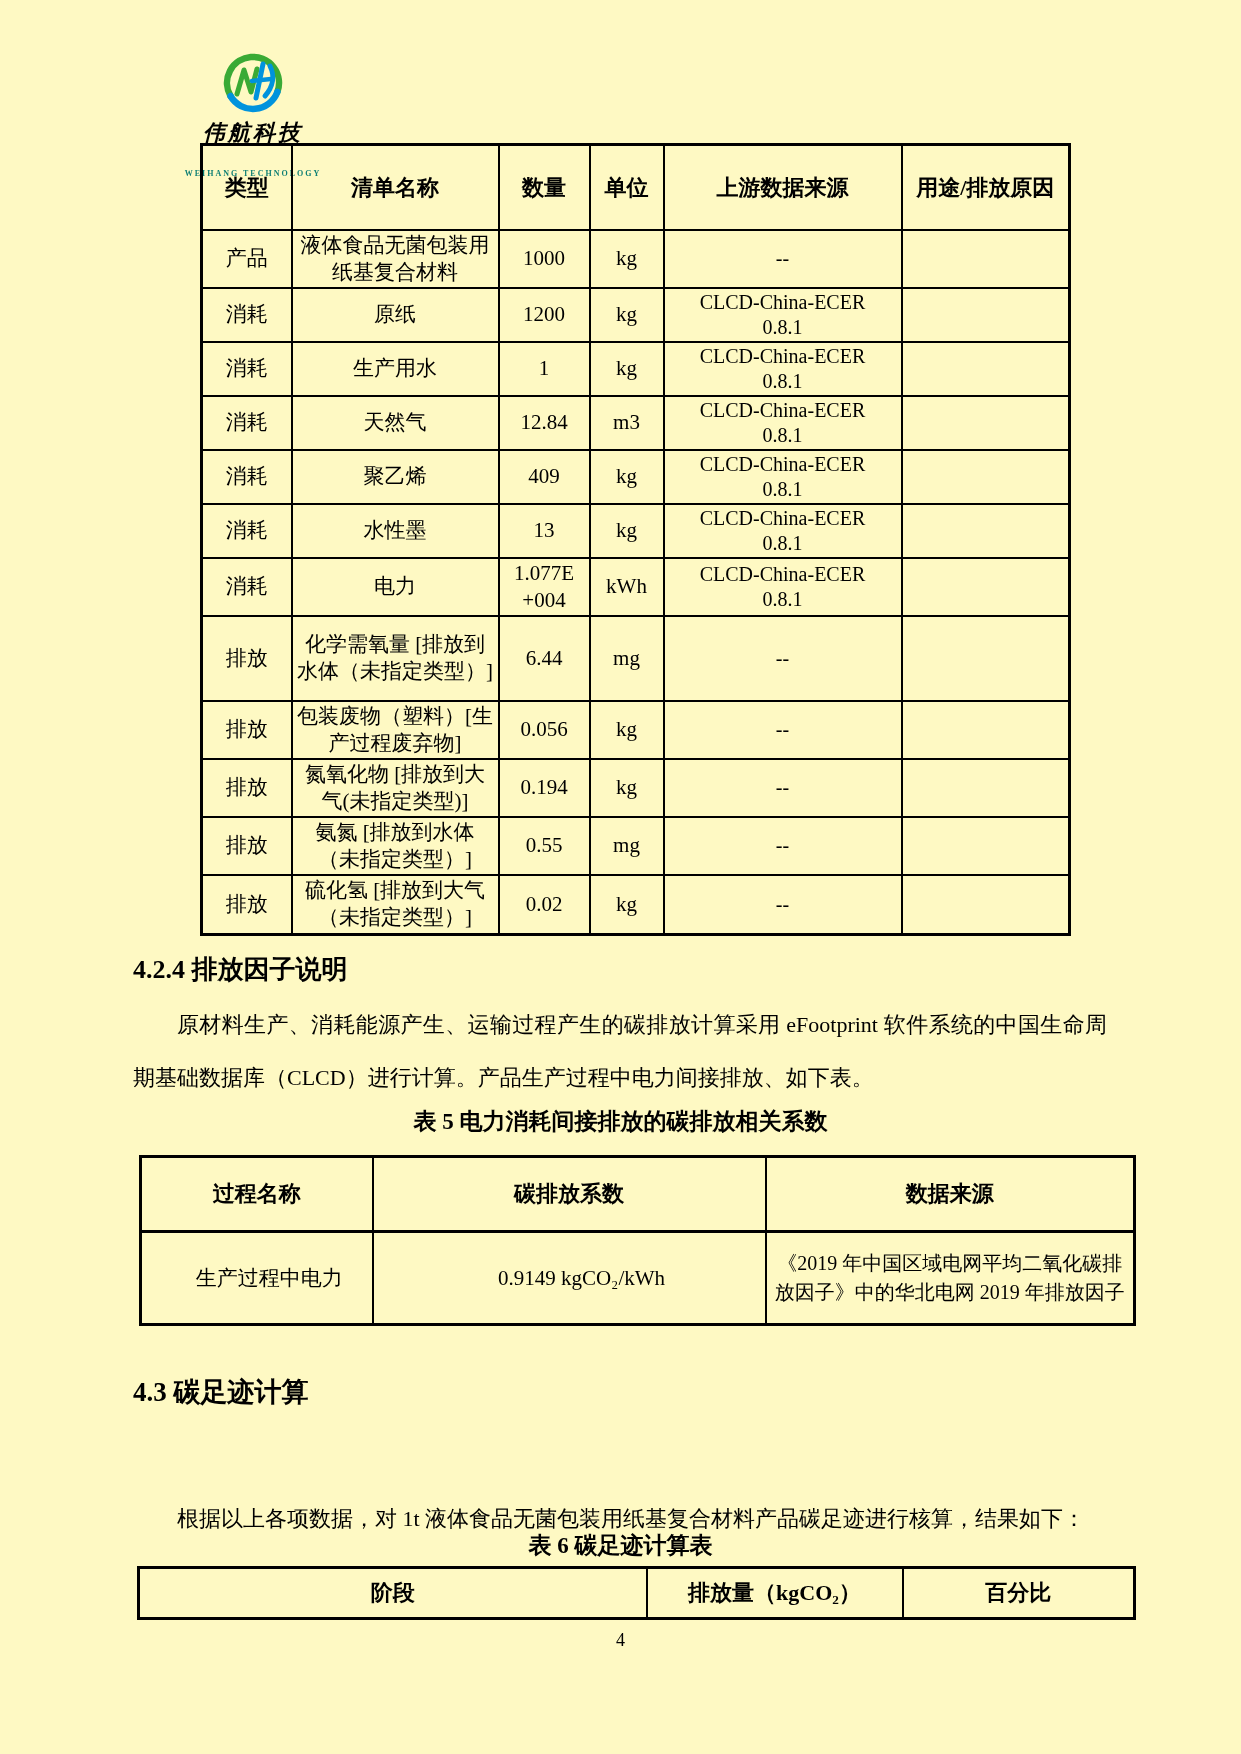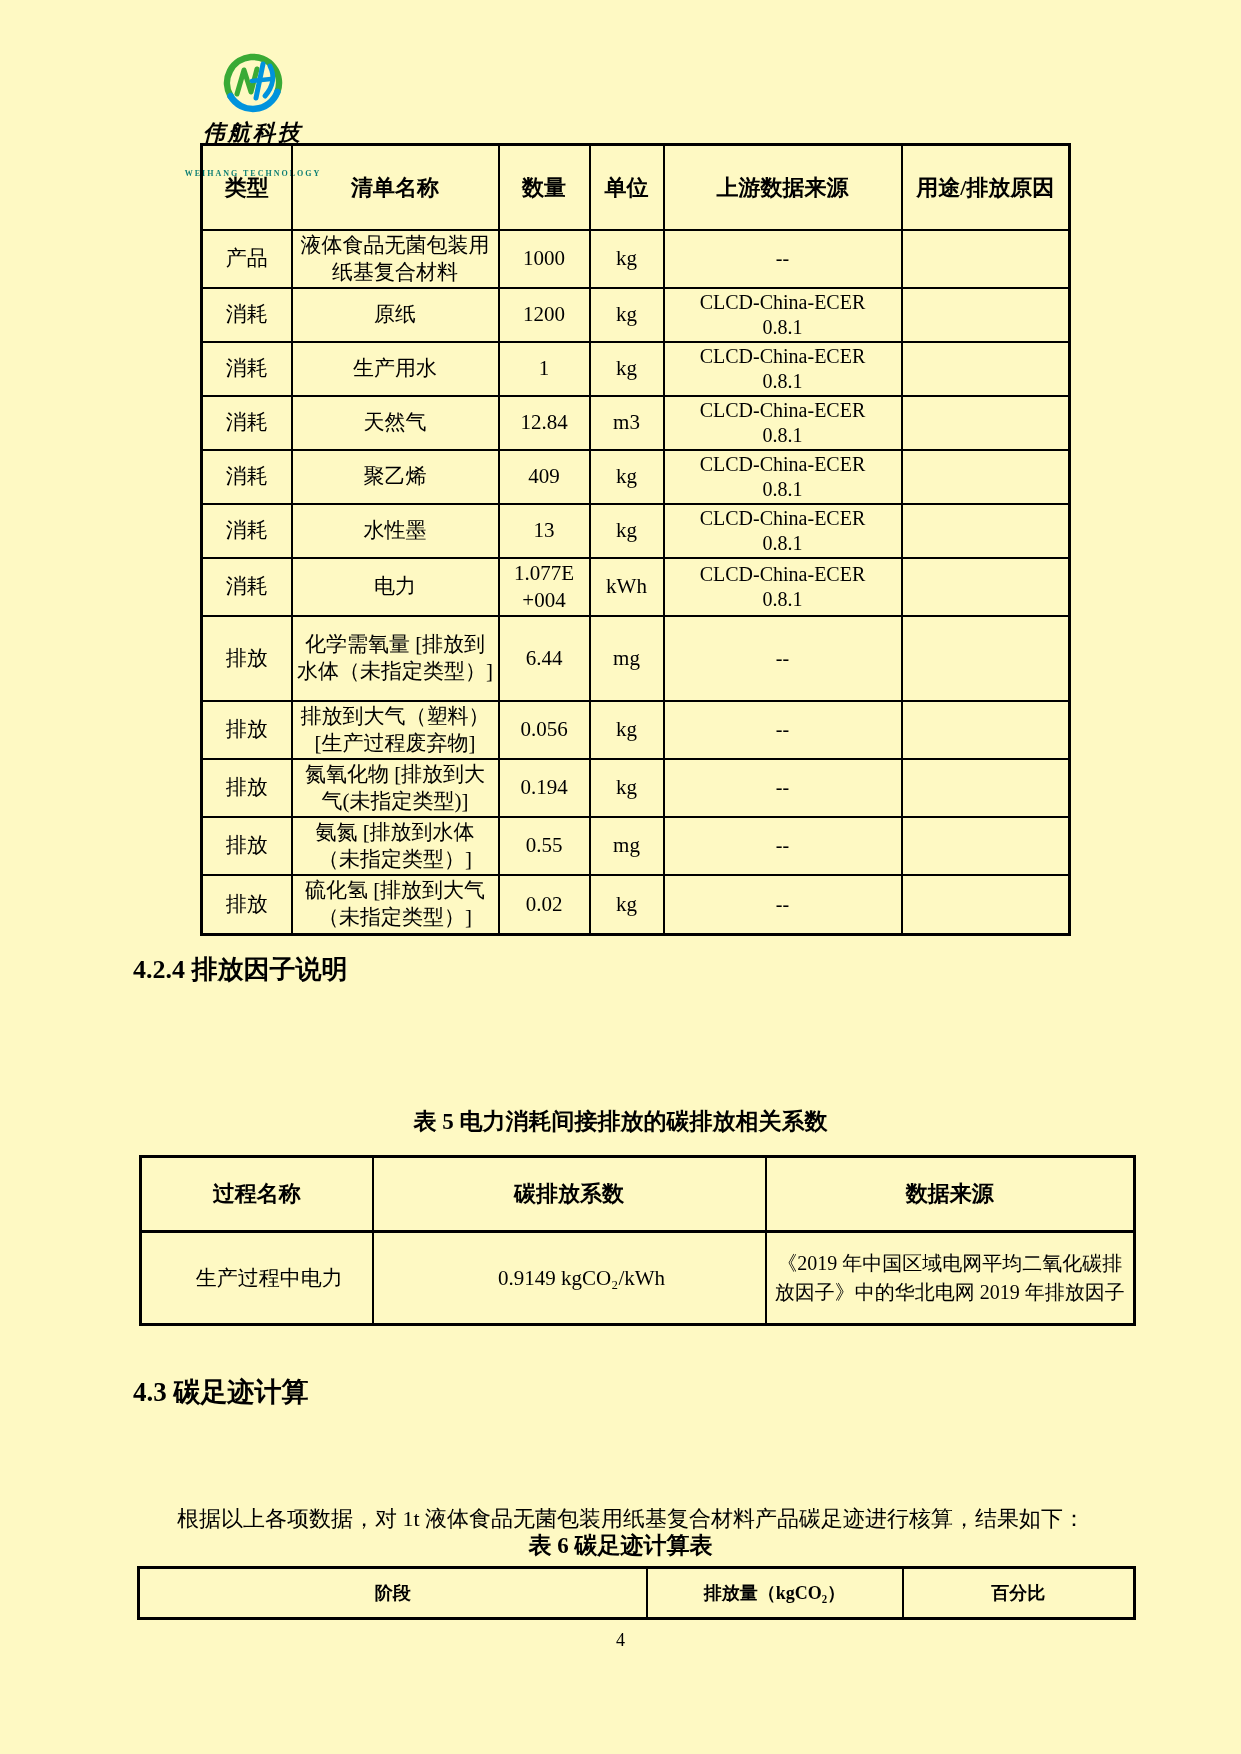--- a/index.html
+++ b/index.html
@@ -49,21 +49,21 @@
   .t5 th { border:2px solid #000; border-bottom:3px solid #000; height:70px; font-size:22px; }
   .t5 td { border:2px solid #000; height:86px; font-size:21px;padding-left:29px; }
   .t5 .src3 { font-size:20px; line-height:29px; padding:2px 1px; }
 
   .h43 { position:absolute; left:133px; top:1374px; font-size:27px; font-weight:bold; }
   .p43 { position:absolute; left:133px; top:1492px; width:974px; font-size:22px; line-height:53px;
          text-indent:44px; text-align:justify; margin:0; }
   .t6title { position:absolute; left:0; top:1530px; width:1241px; text-align:center; font-size:23px; font-weight:bold; }
 
   .t6 { position:absolute; left:137px; top:1566px; width:996px; border:3px solid #000; }
-  .t6 th { border:2px solid #000; height:46px; font-size:18px; }
+  .t6 th { border:2px solid #000; height:46px; font-size:22px; }
 
   .pageno { position:absolute; left:0; top:1630px; width:1241px; text-align:center; font-size:18px; }
 </style>
 </head>
 <body>
 
 <div class="page">
 
   <div class="logo">
     <span>
@@ -165,21 +165,21 @@
       <tr>
         <td>排放</td>
         <td>化学需氧量 [排放到水体（未指定类型）]</td>
         <td>6.44</td>
         <td>mg</td>
         <td class="src">--</td>
         <td></td>
       </tr>
       <tr>
         <td>排放</td>
-        <td>排放到大气（塑料）[生产过程废弃物]</td>
+        <td>包装废物（塑料）[生产过程废弃物]</td>
         <td>0.056</td>
         <td>kg</td>
         <td class="src">--</td>
         <td></td>
       </tr>
       <tr>
         <td>排放</td>
         <td>氮氧化物 [排放到大气(未指定类型)]</td>
         <td>0.194</td>
         <td>kg</td>
@@ -199,20 +199,21 @@
         <td>硫化氢 [排放到大气（未指定类型）]</td>
         <td>0.02</td>
         <td>kg</td>
         <td class="src">--</td>
         <td></td>
       </tr>
     </tbody>
   </table>
 
   <div class="h424">4.2.4 排放因子说明</div>
+  <p class="p424">原材料生产、消耗能源产生、运输过程产生的碳排放计算采用 eFootprint 软件系统的中国生命周期基础数据库（CLCD）进行计算。产品生产过程中电力间接排放、如下表。</p>
 
   <div class="t5title">表 5 电力消耗间接排放的碳排放相关系数</div>
   <table class="t5">
     <colgroup>
       <col style="width:232px">
         <col style="width:393px">
         <col style="width:369px">
     </colgroup>
     <thead>
       <tr>

